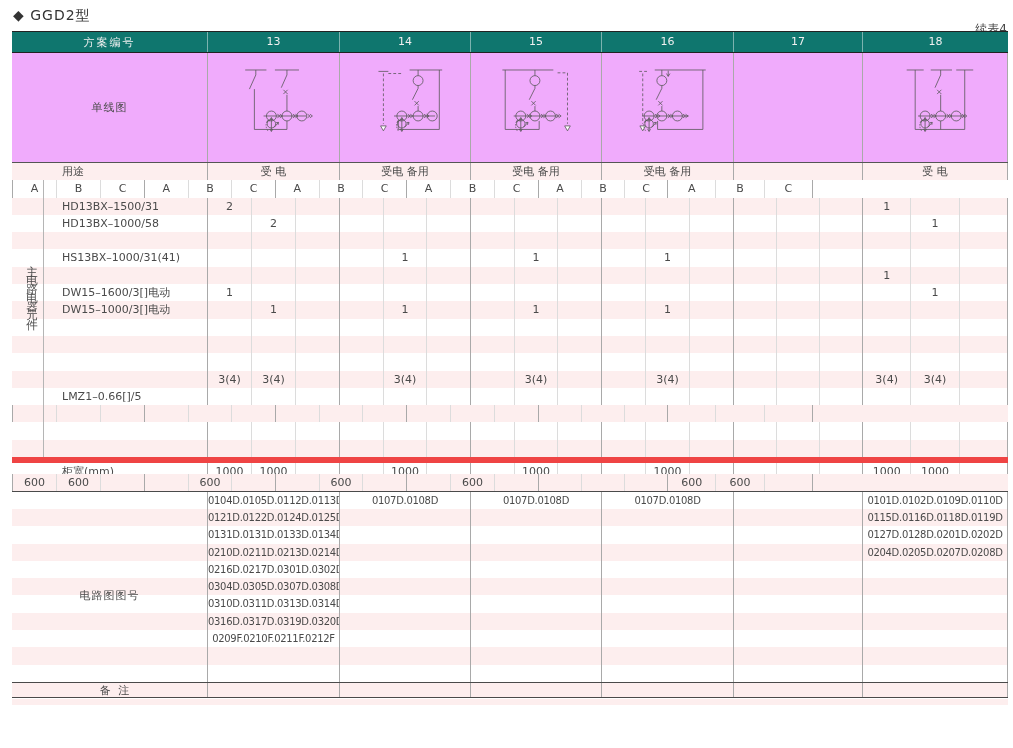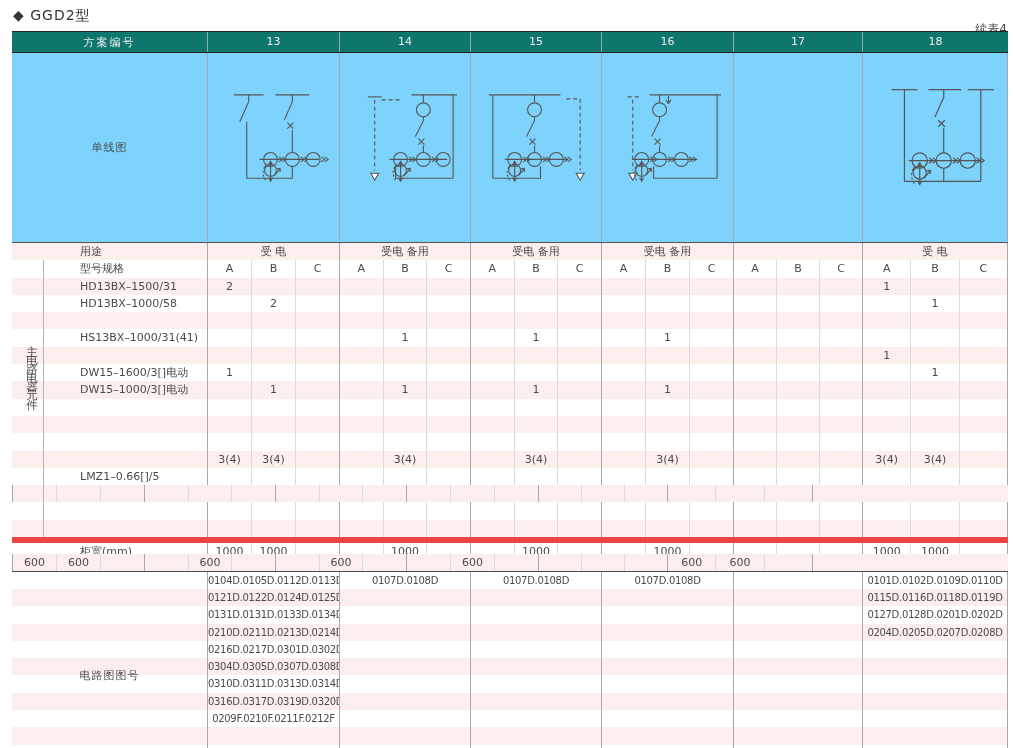--- a/index.html
+++ b/index.html
@@ -5,29 +5,29 @@
 *{box-sizing:border-box;margin:0;padding:0}
 html,body{width:1013px;height:748px}
 body{font-family:"DejaVu Sans","Liberation Sans",sans-serif;background:#fff;color:#4a4a4a;font-size:11px;position:relative;overflow:hidden}
 .topline{position:absolute;left:13px;top:7px;font-size:14px;color:#333;letter-spacing:1px}
 .cont{position:absolute;right:6px;top:21px;font-size:12px;color:#444}
 .table{position:absolute;left:12px;top:31px;width:996px}
 .thead{display:flex;height:22px;background:#0f766e;color:#f0f0f0;border-top:1px solid #222;border-bottom:1px solid #222;align-items:center;font-size:11px}
 .thead .hlab{width:195px;text-align:center;letter-spacing:2px}
 .thead .num{text-align:center;border-left:1px solid rgba(255,255,255,.45);height:100%;line-height:20px}
 .w0{width:132px}.w1{width:131px}.w2{width:131px}.w3{width:132px}.w4{width:129px}.w5{width:146px}
-.dgrow{display:flex;height:190px;border-bottom:1px solid #555;background:#7dd3fc}
+.dgrow{display:flex;height:110px;border-bottom:1px solid #555;background:#f0abfc}
 .dgrow .dlab{width:195px;display:flex;align-items:center;justify-content:center;letter-spacing:1px}
 .dgrow .dcell{border-left:1px solid #a9a9a9;height:100%}
 .dgrow .dcell:last-child{border-right:1px solid #a9a9a9}
 .dgrow svg{display:block;width:100%;height:100%}
 #tbody{position:relative}
 .trow{display:flex;height:17.3px;line-height:17.3px}
 .trow.pink{background:#fdeeee}
-.trow .lcell{width:195px;padding-left:68px;white-space:nowrap;overflow:hidden}
+.trow .lcell{width:195px;padding-left:50px;white-space:nowrap;overflow:hidden}
 .trow .lcell.center{padding-left:12px;text-align:center;letter-spacing:2px}
 .grp{display:flex;border-left:1px solid #a9a9a9;text-align:center;overflow:hidden}
 .grp.full{display:block;white-space:nowrap}
 .grp:last-child{border-right:1px solid #a9a9a9}
 .sub{flex:1 1 0;border-left:1px solid #dcdcdc;overflow:hidden}
 .sub:first-child{border-left:none}
 .mono{font-size:10px;letter-spacing:-0.3px}
 .rule-top{border-top:6px solid #ef4444}
 .rule-bot{border-bottom:1px solid #4a4a4a}
 .trow.remark{height:16.5px;line-height:15px;border-top:1px solid #4a4a4a;border-bottom:1px solid #4a4a4a}
@@ -217,21 +217,20 @@
     <div class="trow pink">
           <div class="lcell">用途</div>
           <div class="grp w0 full">受 电</div>
           <div class="grp w1 full">受电 备用</div>
           <div class="grp w2 full">受电 备用</div>
           <div class="grp w3 full">受电 备用</div>
           <div class="grp w4 full"></div>
           <div class="grp w5 full">受 电</div>
         </div>
         <div class="trow white">
-          <div class="lcell">型号规格</div>
           <div class="grp w0">
             <div class="sub">A</div>
             <div class="sub">B</div>
             <div class="sub">C</div>
           </div>
           <div class="grp w1">
             <div class="sub">A</div>
             <div class="sub">B</div>
             <div class="sub">C</div>
           </div>

